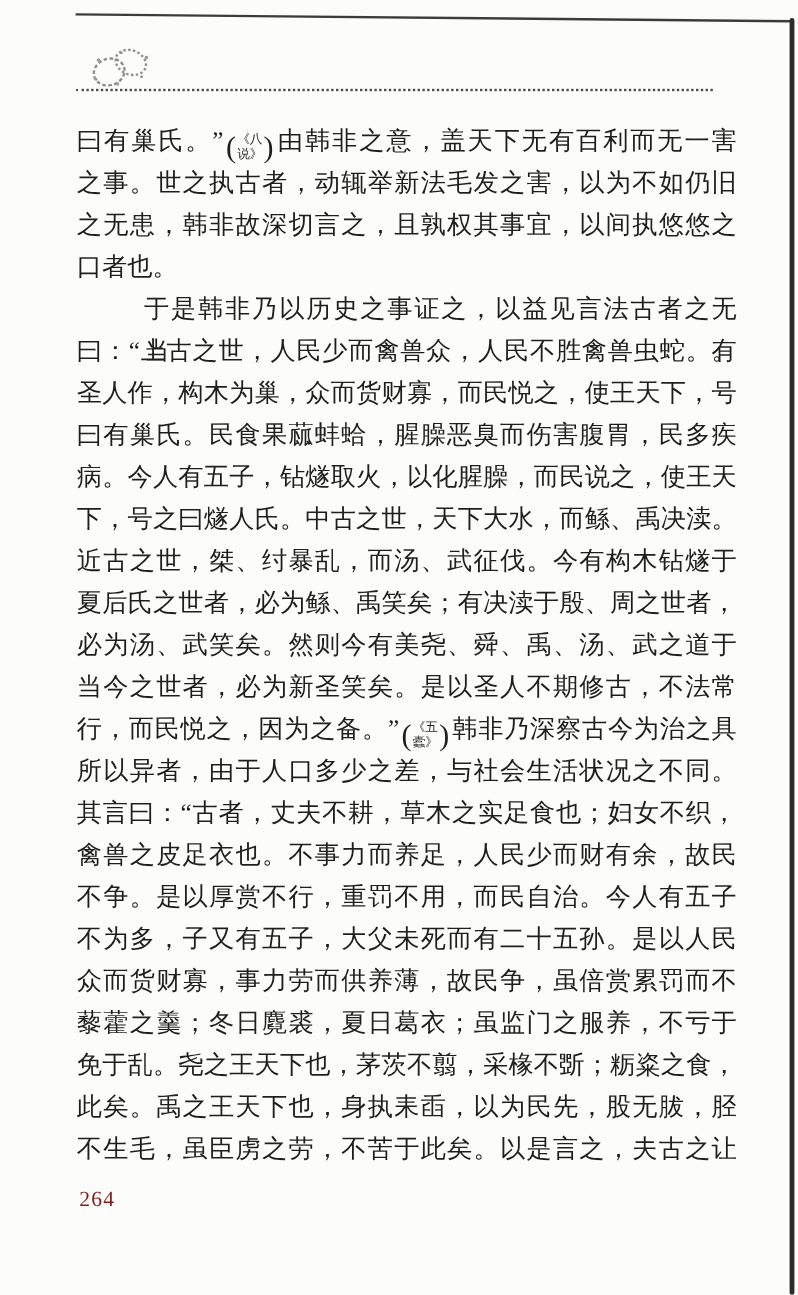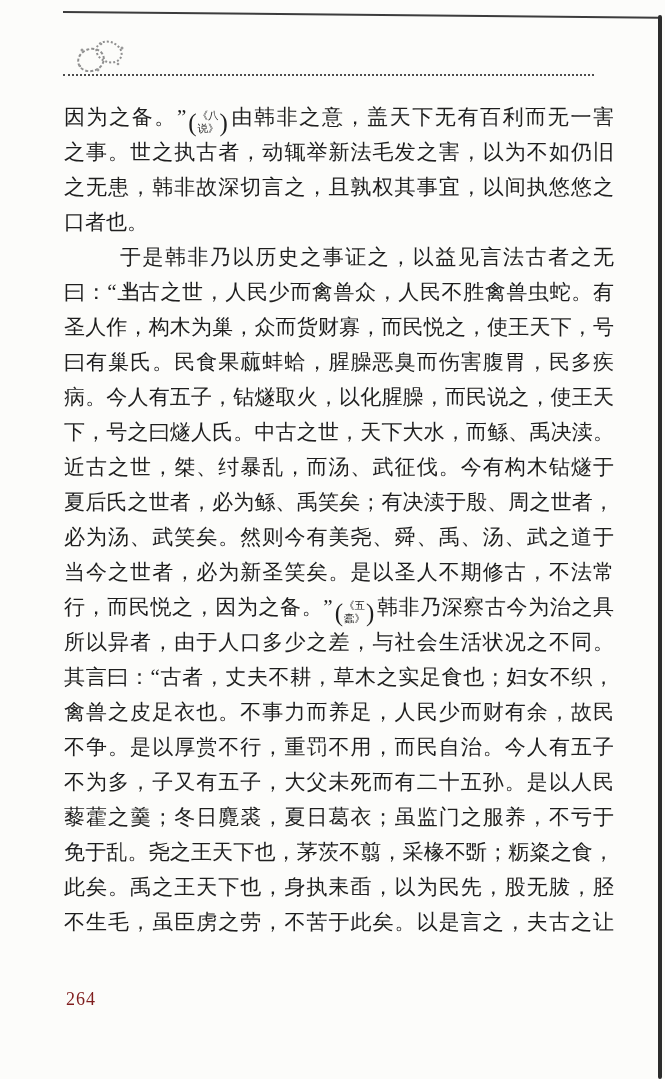--- a/index.html
+++ b/index.html
@@ -74,21 +74,21 @@
           <circle cx="44" cy="28" r="1.3"></circle>
         <circle cx="24" cy="34" r="1.4"></circle>
           <circle cx="6" cy="30" r="1.2"></circle>
       </g>
     </svg>
   </div>
 
   <div class="dashed-rule"></div>
 
   <div class="text-block">
-      <div class="line just"><span>因为之备。”</span><span class="note">
+      <div class="line just"><span>曰有巢氏。”</span><span class="note">
           <span class="paren">(</span>
           <span class="stack">
             <span>《八</span>
             <span>说》</span>
           </span>
           <span class="paren">)</span>
         </span><span>由韩非之意，盖天下无有百利而无一害</span></div>
       <div class="line just"><span>之事。世之执古者，动辄举新法毛发之害，以为不如仍旧</span></div>
       <div class="line just"><span>之无患，韩非故深切言之，且孰权其事宜，以间执悠悠之</span></div>
       <div class="line"><span>口者也。</span></div>
@@ -108,20 +108,21 @@
             <span>《五</span>
             <span>蠹》</span>
           </span>
           <span class="paren">)</span>
         </span><span>韩非乃深察古今为治之具</span></div>
       <div class="line just"><span>所以异者，由于人口多少之差，与社会生活状况之不同。</span></div>
       <div class="line just"><span>其言曰：“古者，丈夫不耕，草木之实足食也；妇女不织，</span></div>
       <div class="line just"><span>禽兽之皮足衣也。不事力而养足，人民少而财有余，故民</span></div>
       <div class="line just"><span>不争。是以厚赏不行，重罚不用，而民自治。今人有五子</span></div>
       <div class="line just"><span>不为多，子又有五子，大父未死而有二十五孙。是以人民</span></div>
+      <div class="line just"><span>众而货财寡，事力劳而供养薄，故民争，虽倍赏累罚而不</span></div>
       <div class="line just"><span>藜藿之羹；冬日麑裘，夏日葛衣；虽监门之服养，不亏于</span></div>
       <div class="line just"><span>免于乱。尧之王天下也，茅茨不翦，采椽不斲；粝粢之食，</span></div>
       <div class="line just"><span>此矣。禹之王天下也，身执耒臿，以为民先，股无胈，胫</span></div>
       <div class="line just"><span>不生毛，虽臣虏之劳，不苦于此矣。以是言之，夫古之让</span></div>
     </div>
 
   <div class="page-number">264</div>
 
 </div>
 

